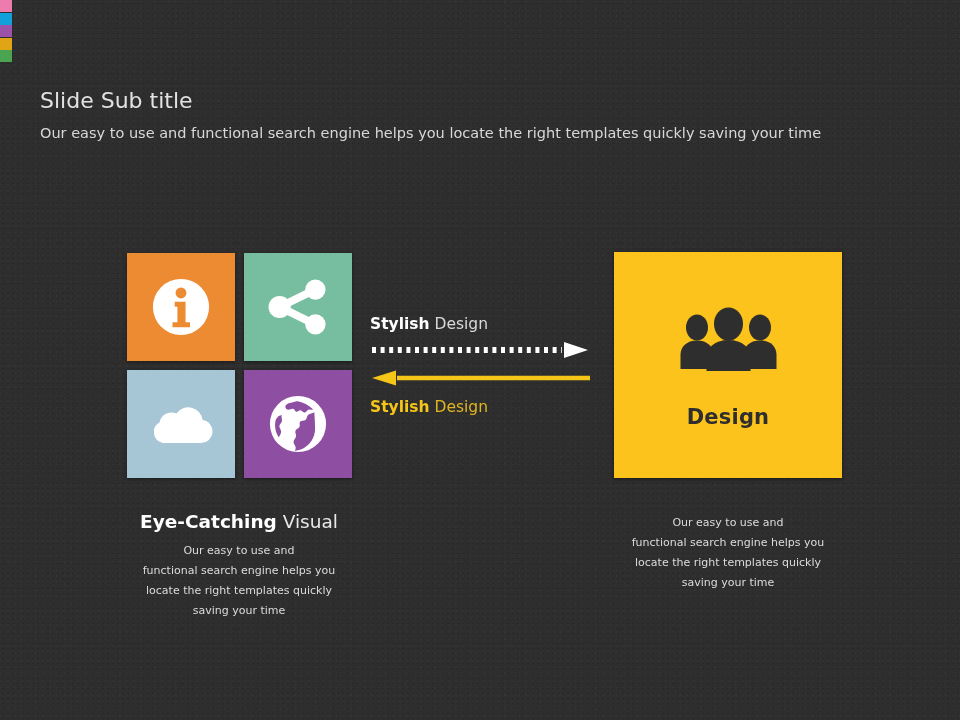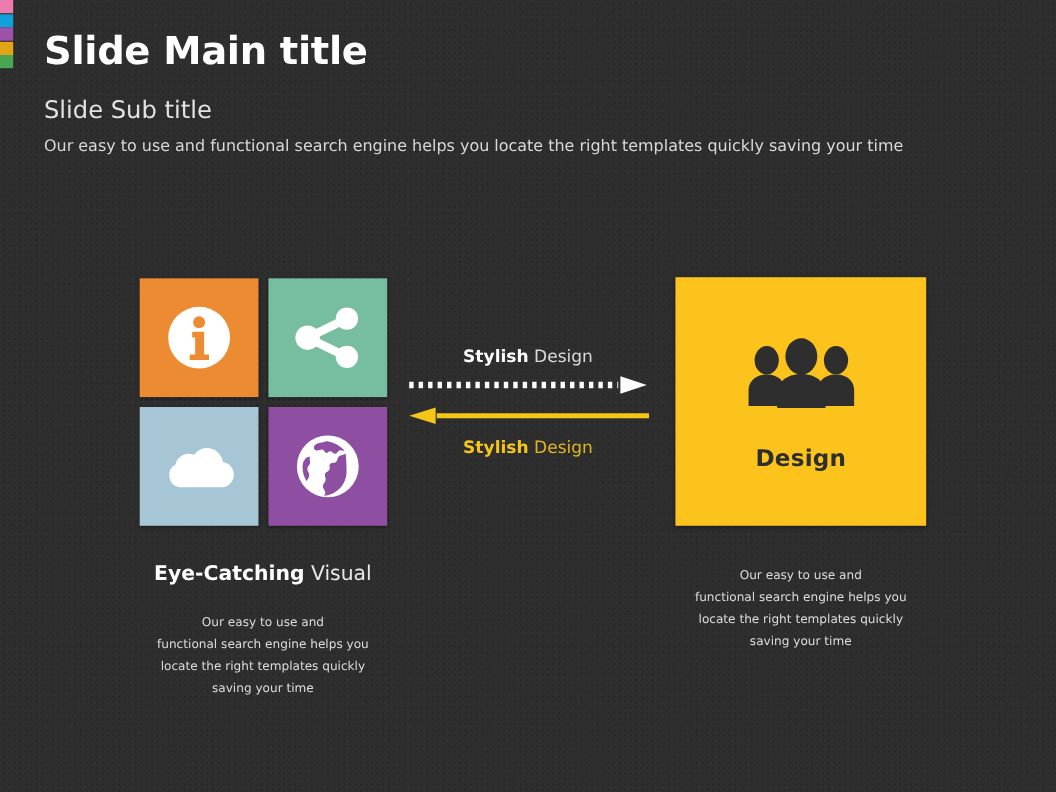--- a/index.html
+++ b/index.html
@@ -119,21 +119,21 @@
     font-size: 21px;
     font-weight: bold;
     color: #2e2e2e;
     letter-spacing: 0.2px;
   }
   .arrow-label {
     position: absolute;
     font-size: 15.5px;
     line-height: 20px;
     white-space: nowrap;
-    text-align: center;
+    text-align: left;
   }
   .arrow-label b { font-weight: bold; }
   .arrow-label i { font-style: normal; font-weight: normal; }
 
   .label-top {
     left: 370px;
     top: 314px;
     width: 220px;
     color: #ffffff;
   }
@@ -163,21 +163,21 @@
   
   .caption {
     position: absolute;
     text-align: center;
   }
   .caption-title {
     font-size: 18.5px;
     line-height: 24px;
     color: #ffffff;
     white-space: nowrap;
-    margin-bottom: 22px;
+    margin-bottom: 7px;
   }
   .caption-title b { font-weight: bold; color: #ffffff; }
   .caption-title i { font-style: normal; font-weight: normal; color: #e8e8e8; }
   .caption-body {
     font-size: 11px;
     line-height: 20px;
     color: #dcdcdc;
   }
   .caption-left {
     left: 79px;
@@ -196,21 +196,20 @@
 <div id="slide">
 
   <div class="accent-bar">
     <span style="background:#EE7BAE;"></span>
     <span style="background:#12A0DB;"></span>
     <span style="background:#9B52A8;"></span>
     <span style="background:#E0A415;"></span>
     <span style="background:#4AA551;"></span>
   </div>
 
-  <div class="main-title">Slide Main title</div>
   <div class="sub-title">Slide Sub title</div>
   <div class="sub-desc">Our easy to use and functional search engine helps you locate the right templates quickly  saving your time</div>
 
   <div class="tile-grid">
 
     <div class="tile" style="background:#ED8B33;">
       <span>
         <svg width="62" height="62" viewBox="0 0 64 64">
           <circle cx="32" cy="32" r="29" fill="#ffffff"></circle>
           <circle cx="32" cy="17.5" r="5.6" fill="#ED8B33"></circle>

